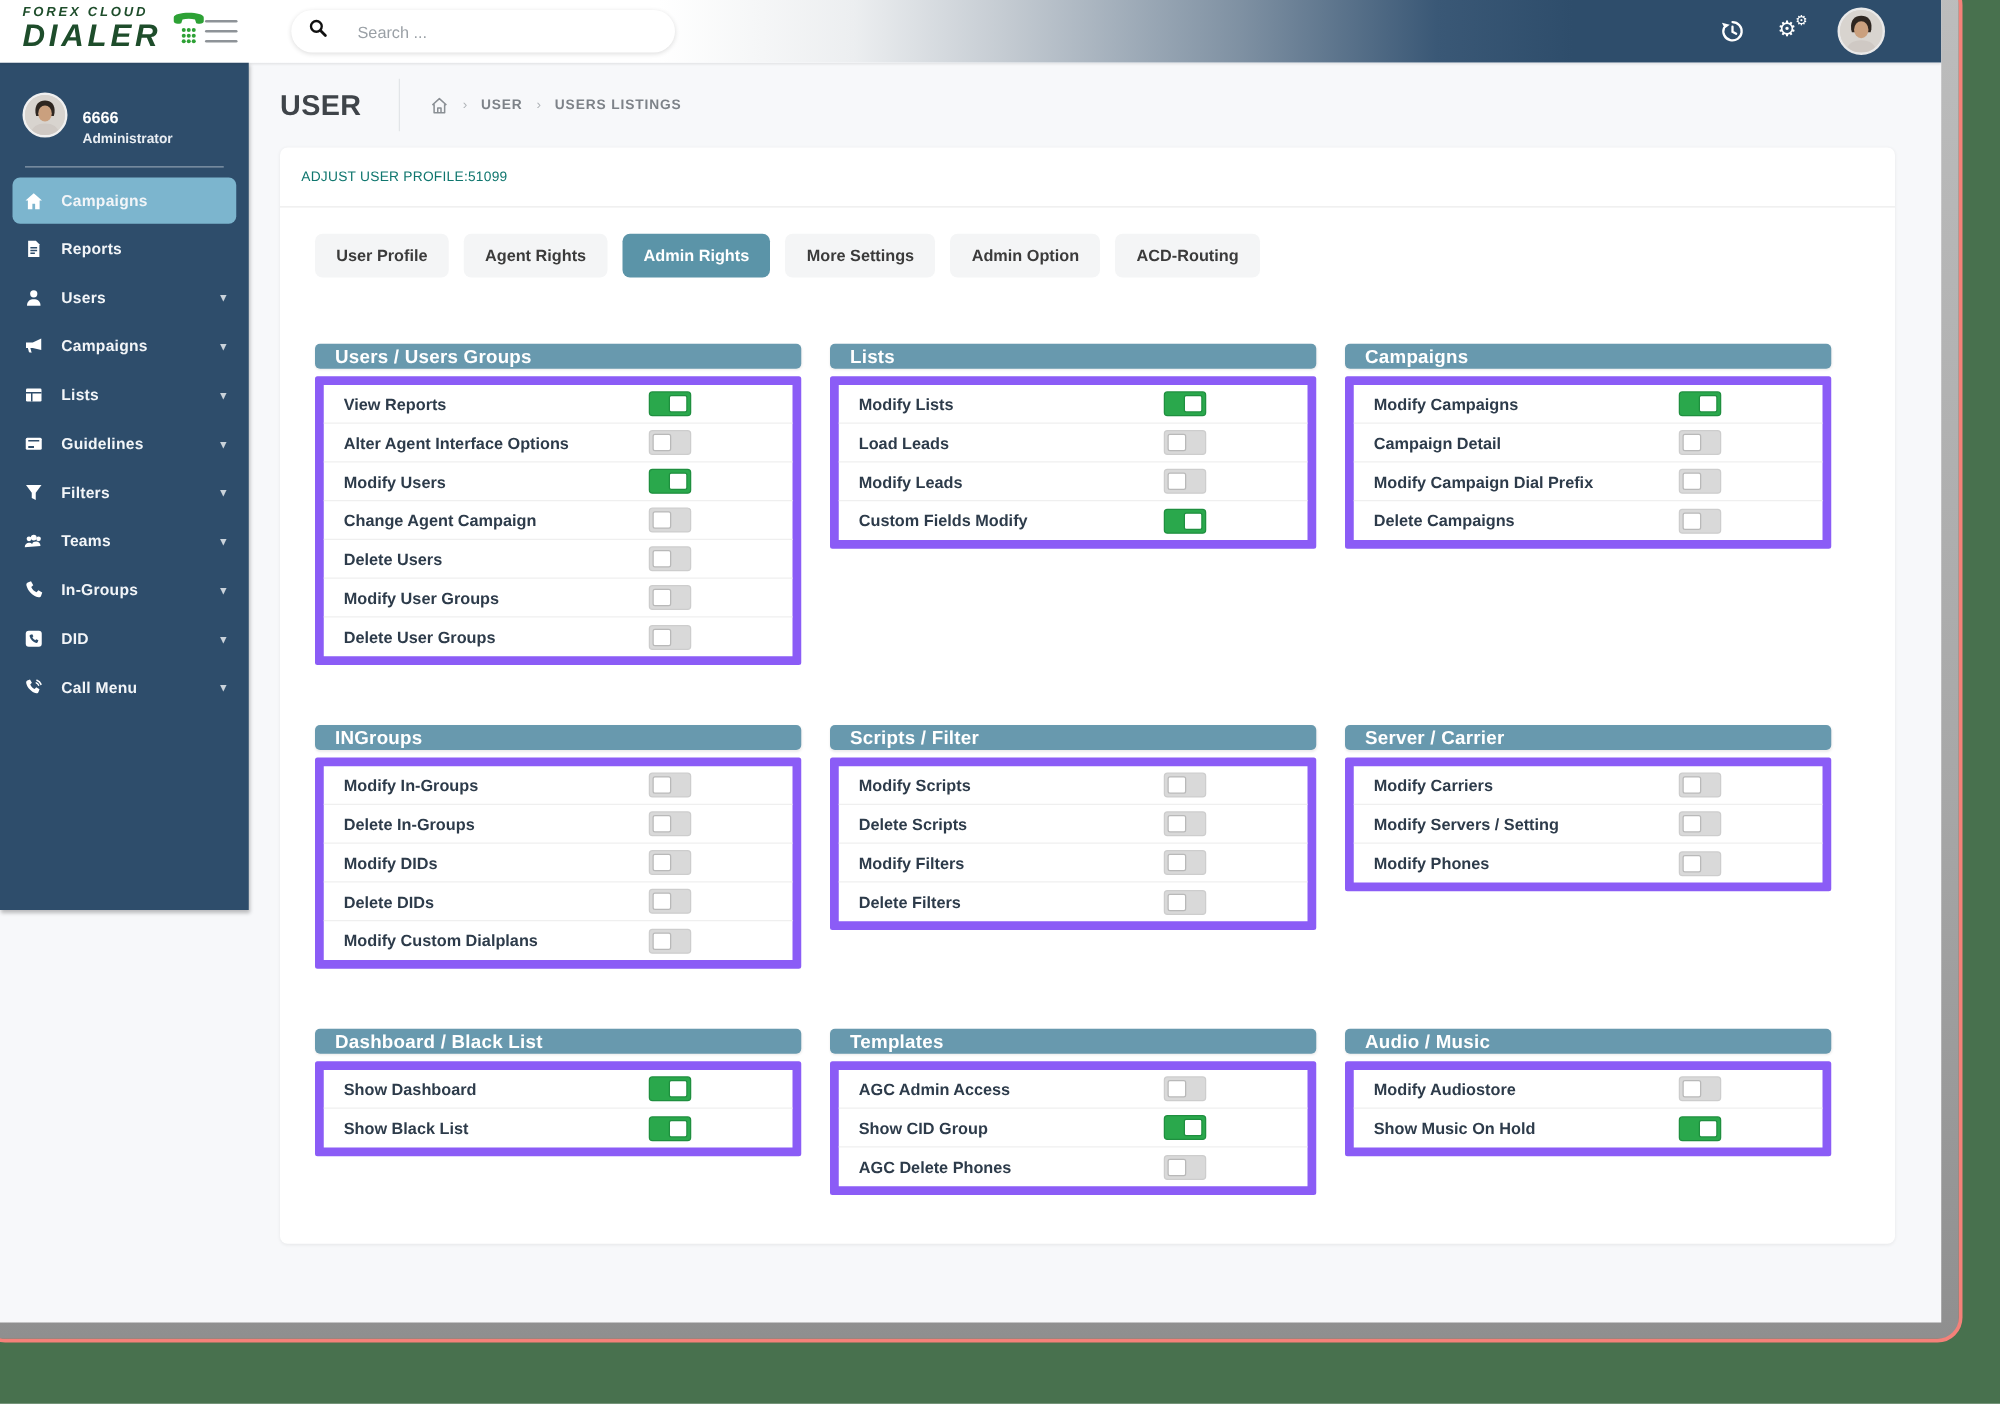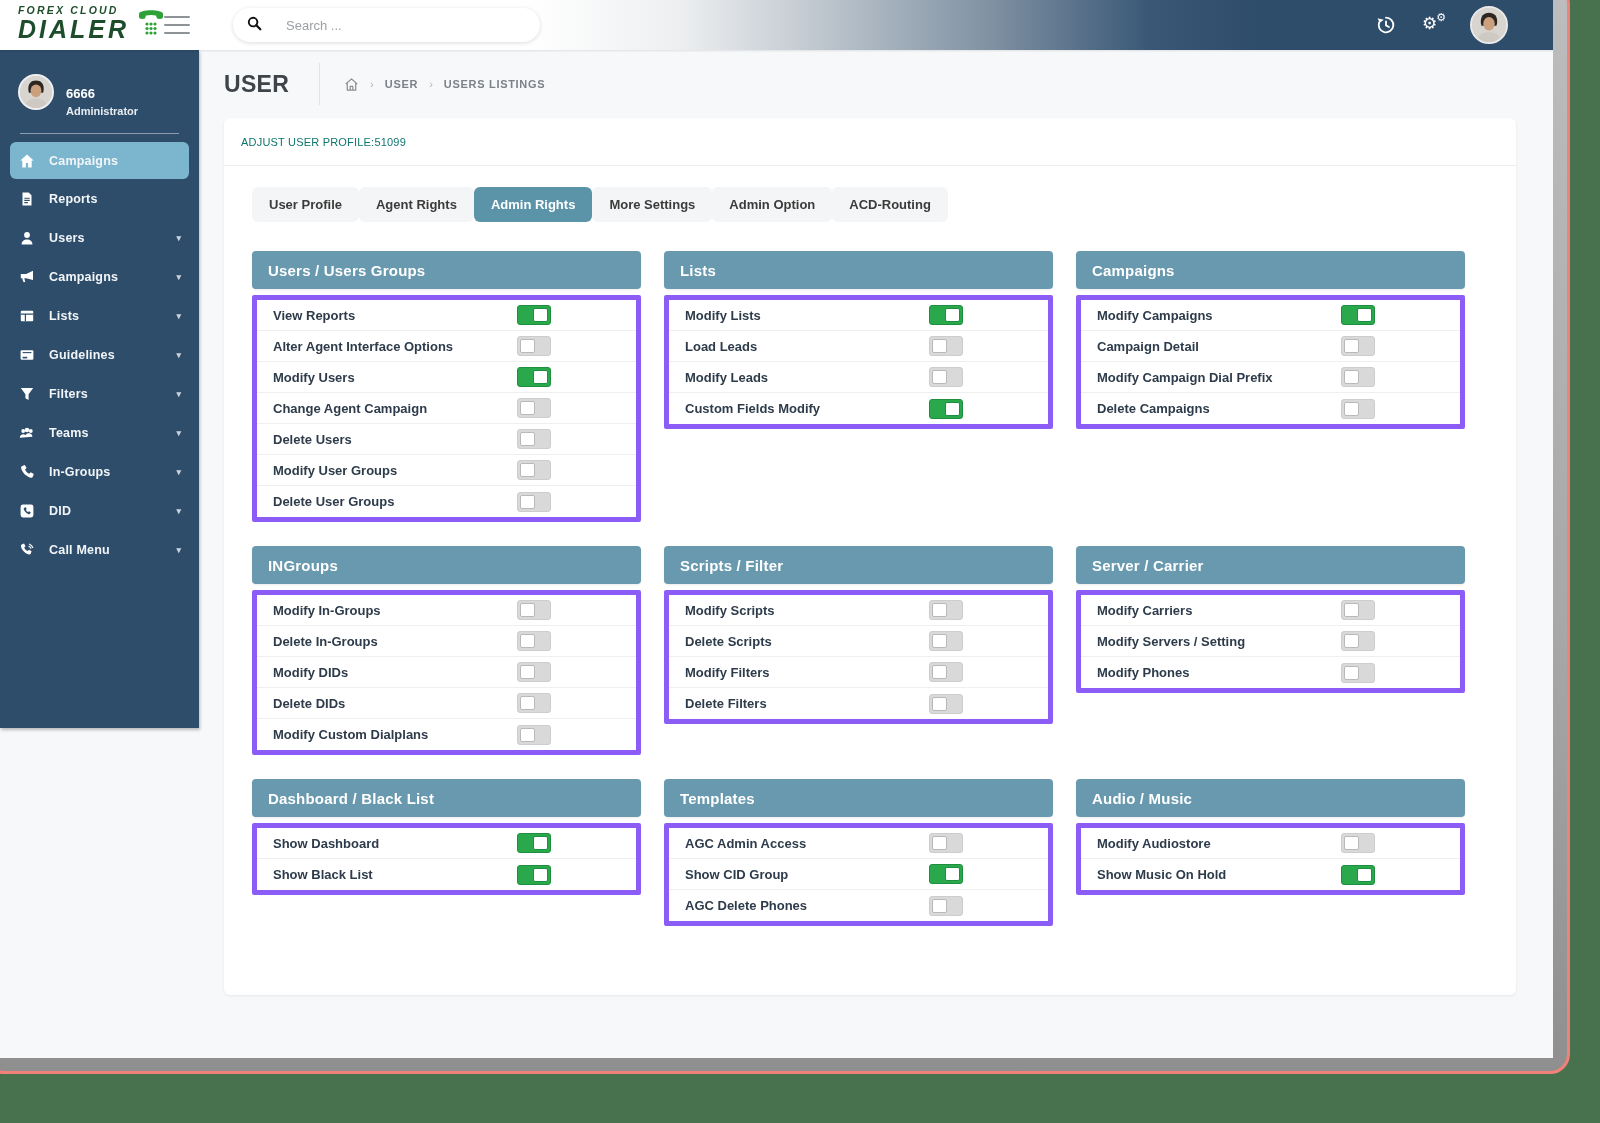--- a/index.html
+++ b/index.html
@@ -82,39 +82,40 @@
   .crumb-sep { font-size:11px; color:#b0b4b8; }
   .crumb-home svg { width:15px; height:15px; display:block; }
 
   .card {
     margin-left:25px; width:1292px; height:877px; background:#fff;
     border-radius:6px; box-shadow:0 1px 3px rgba(0,0,0,.07); position:relative;
   }
   .card-head { height:48px; border-bottom:1px solid #ececec; display:flex; align-items:center; padding-left:17px; }
   .card-title { font-size:11px; color:#0f766e; letter-spacing:.2px; }
 
-  .tabs { display:flex; margin:21px 0 0 28px; }
+  .tabs { display:flex; gap:12px; margin:21px 0 0 28px; }
   .tab {
     height:35px; padding:0 17px; display:flex; align-items:center; border-radius:6px;
     background:#f4f5f6; color:#3b3b3b; font-size:13px; font-weight:700; cursor:pointer;
   }
   .tab.active { background:var(--active-tab,#5b94a8); color:#fff; }
 
   .panel-grid {
     display:grid; grid-template-columns:repeat(3, 389px);
     column-gap:23px; row-gap:24px; align-items:start;
     margin:29px 0 0 28px;
   }
   .panel-header {
-    height:38px; background:var(--teal,#6899ae); border-radius:4px;
+    height:20px; background:var(--teal,#6899ae); border-radius:4px;
     color:#fff; font-size:15px; font-weight:700; letter-spacing:.2px;
     display:flex; align-items:center; padding-left:16px; margin-bottom:6px;
     box-shadow:0 1px 2px rgba(0,0,0,.08);
-  }
-  .panel-rows { background:#fff; border:5px solid #8b5cf6; border-radius:2px; }
+    margin-top:24px;
+  }
+  .panel-rows { background:#fff; border:7px solid #8b5cf6; border-radius:2px; }
   .perm-row { display:flex; align-items:center; height:31px; padding:0 16px; border-bottom:1px solid #efefef; }
   .perm-row:last-child { border-bottom:none; }
   .perm-label { flex:0 0 244px; font-size:13px; font-weight:700; color:#2d3b4a; }
 
   .toggle { position:relative; width:34px; height:20px; border-radius:3px; cursor:pointer; display:inline-block; }
   .toggle.on  { background:var(--green,#2aa84c); border:1px solid #1f8f3f; }
   .toggle.off { background:#d9d9d9; border:1px solid #cdcdcd; }
   .toggle .knob { position:absolute; top:2px; width:15px; height:14px; background:#fff; border-radius:2px; }
   .toggle.on  .knob { right:2px; border:1px solid #1f8f3f; }
   .toggle.off .knob { left:2px; border:1px solid #b9b9b9; }

